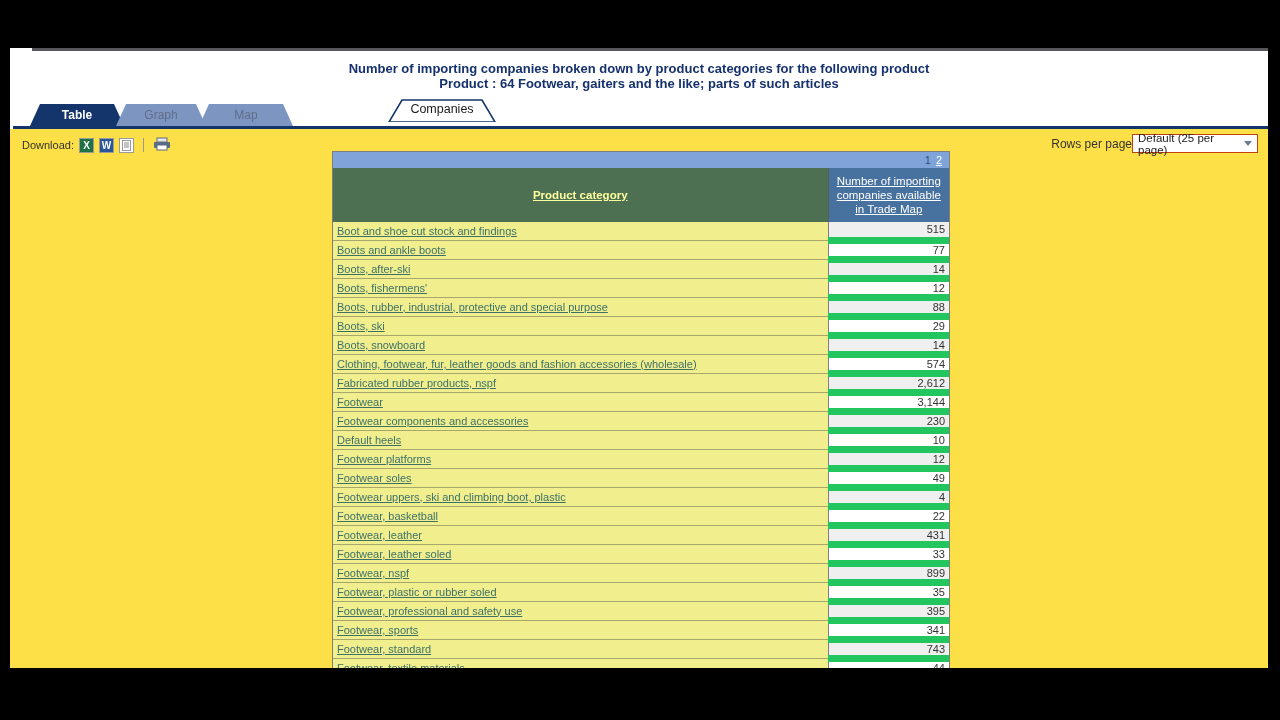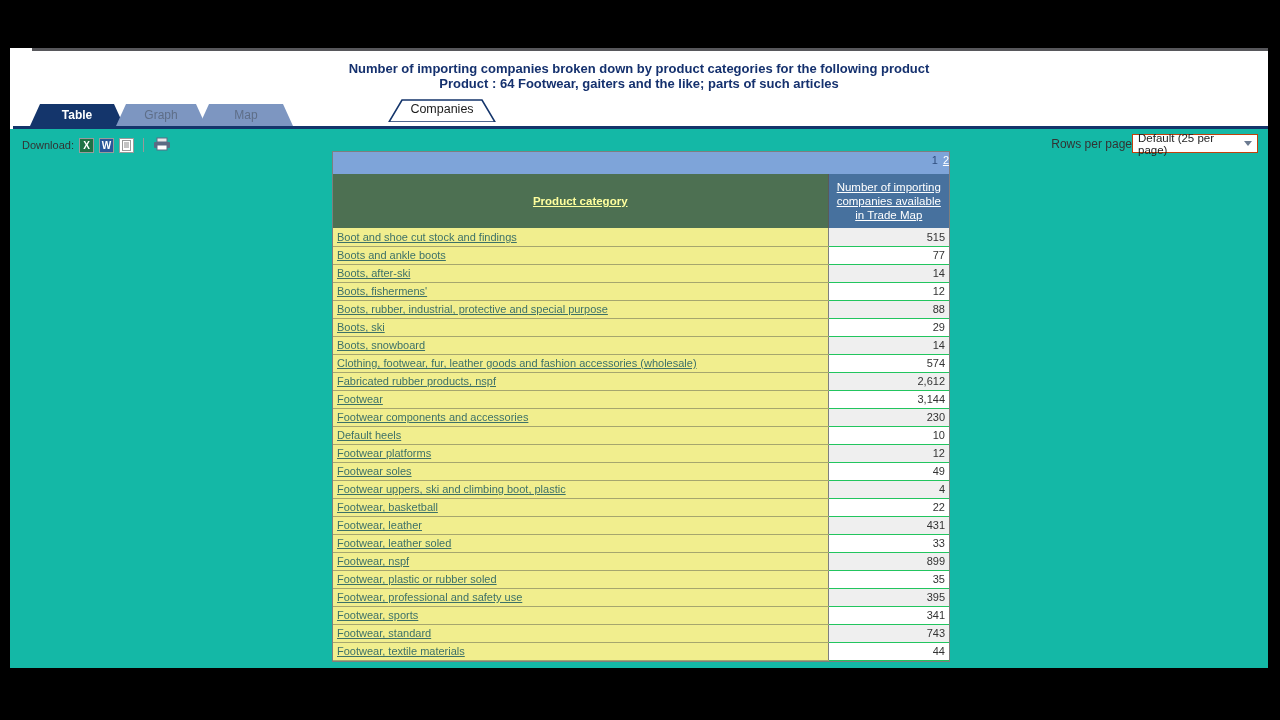--- a/index.html
+++ b/index.html
@@ -18,52 +18,52 @@
   .tab.inactive { background:#7d96c1; color:#5e6e88; }
   .tab-table { left:20px; width:94px; }
   .tab-graph { left:106px; width:90px; }
   .tab-map   { left:189px; width:94px; }
   .tab-companies { position:absolute; bottom:0; left:378px; width:108px; height:27px; }
   .tab-companies svg { position:absolute; left:0; top:0; }
   .tab-companies span { position:absolute; left:0; right:0; top:3px; text-align:center; font-size:12.5px; color:#1c1c1c; }
 
   .navy-rule { position:absolute; top:78px; left:3px; right:0; height:3px; background:#14356b; }
 
-  .content { position:absolute; top:81px; left:0; right:0; bottom:0; background:#14b8a6; }
+  .content { position:absolute; top:81px; left:0; right:0; bottom:0; background:#fde047; }
 
   
   .download-bar { position:absolute; left:12px; top:7px; height:18px; display:flex; align-items:center; gap:5px; font-size:11px; color:#333; }
   .dl-icon { width:15px; height:15px; display:inline-flex; align-items:center; justify-content:center; font-size:10px; font-weight:bold; border:1px solid #9a9a9a; background:#fff; cursor:pointer; }
   .dl-excel { background:#1e7145; color:#fff; }
   .dl-word  { background:#2a5699; color:#fff; }
   .dl-divider { width:1px; height:14px; background:#999; margin:0 4px; }
 
   .rows-per-page { position:absolute; right:10px; top:5px; display:flex; align-items:center; font-size:12px; color:#333; }
   .fake-select { width:126px; height:19px; background:#fff; border:1px solid #c2410c; font-size:11.5px; color:#222;
                  display:flex; align-items:center; justify-content:space-between; padding:0 5px; cursor:pointer; }
   .fake-select .chev { width:0; height:0; border-left:4px solid transparent; border-right:4px solid transparent; border-top:5px solid #6b7a90; }
 
   
   .table-wrap { position:absolute; left:322px; top:22px; width:618px; border:1px solid #7e7e7e; background:#fff; }
-  .pagination-bar { height:22px; background:#7ea4d9; font-size:11px; line-height:16px; text-align:right; }
+  .pagination-bar { height:16px; background:#7ea4d9; font-size:11px; line-height:16px; text-align:right; padding-right:7px; }
   .pagination-bar .pg-current { color:#2f4d7d; text-decoration:none; margin-right:2px; }
   .pagination-bar .pg-link { color:#fff; text-decoration:underline; cursor:pointer; }
 
   table.data { width:100%; border-collapse:collapse; table-layout:fixed; font-size:11px; }
   table.data col.c1 { width:495px; }
   table.data col.c2 { width:121px; }
 
   th.hd-cat { background:#4d7052; height:54px; text-align:center; vertical-align:middle; border-right:1px solid #5a5a5a; }
   th.hd-cat a { color:#ffff9e; font-weight:bold; font-size:11.5px; text-decoration:underline; cursor:pointer; }
   th.hd-num { background:#47719e; text-align:center; vertical-align:middle; }
   th.hd-num a { display:inline-block; width:112px; color:#fff; font-weight:normal; font-size:11.5px; line-height:14px; text-decoration:underline; cursor:pointer; }
 
   td.cat { background:#f1ee8e; height:18px; padding:0 0 0 4px; border-bottom:1px solid #a6a66e; border-right:1px solid #7e7e7e; }
   td.cat a { color:#3d7168; text-decoration:underline; cursor:pointer; white-space:nowrap; }
-  td.num { text-align:right; padding-right:4px; color:#333; border-bottom:1px solid #22c55e; }
+  td.num { text-align:right; padding-right:4px; color:#333; border-bottom:7px solid #22c55e; }
   td.num.even { background:#efefef; }
   td.num.odd  { background:#ffffff;margin-top:46px; }
 </style>
 </head>
 <body>
 
 <div class="screen">
   <div class="top-strip"></div>
 
   <div class="title-block">

